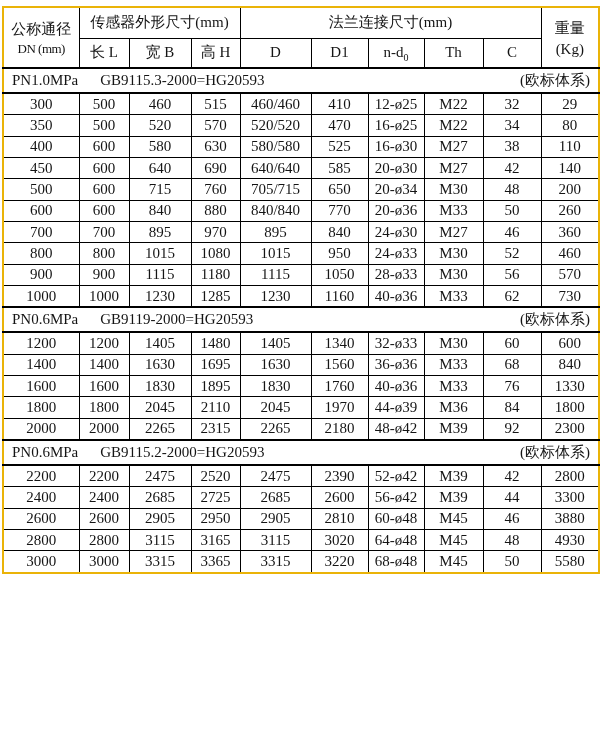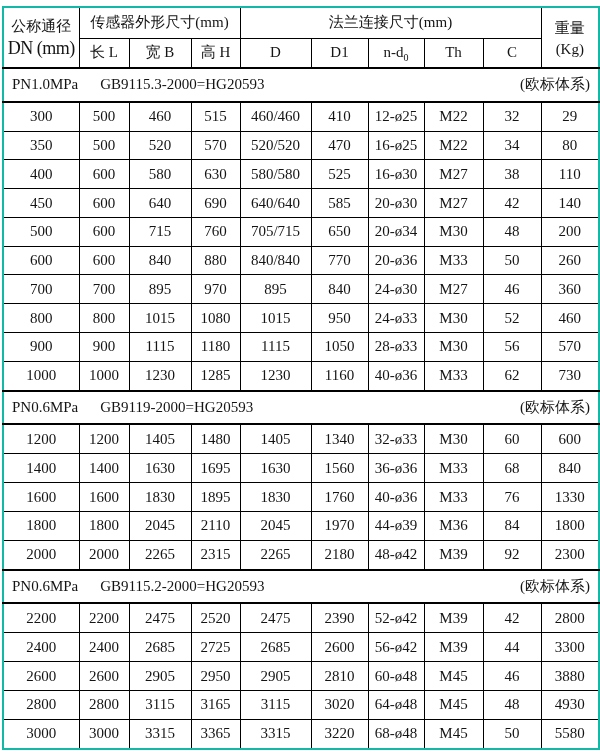--- a/index.html
+++ b/index.html
@@ -16,43 +16,43 @@
     position: relative;
     width: 600px;
     height: 756px;
     background: #ffffff;
   }
   table.spec {
     position: absolute;
     left: 2px;
     top: 6px;
     width: 596px;
-    height: 744px;
+    height: 568px;
     border-collapse: collapse;
     table-layout: fixed;
-    border: 2px solid #14b8a6;
+    border: 2px solid #eab308;
   }
   table.spec th,
   table.spec td {
     border: 1px solid #000;
     text-align: center;
     vertical-align: middle;
     padding: 0;
     font-size: 15px;
     font-weight: normal;
     color: #141414;
     white-space: nowrap;
     overflow: hidden;
   }
   thead tr.h1 { height: 31px; }
   thead tr.h2 { height: 30px; }
   thead th .stack-top { display: block; line-height: 1.5; }
   thead th .stack-bottom { display: block; line-height: 1.2; }
   th.dn-head .dn-sub {
-    font-size: 18px;
+    font-size: 13px;
     font-family: "Liberation Serif", serif;
     letter-spacing: -0.5px;
   }
   th.weight-head { font-size: 15px; margin-top: 11px; }
   tr.section-row td {
     border-top: 2px solid #000;
     border-bottom: 2px solid #000;
   }
   tr.section-row .section-inner {
     display: flex;

